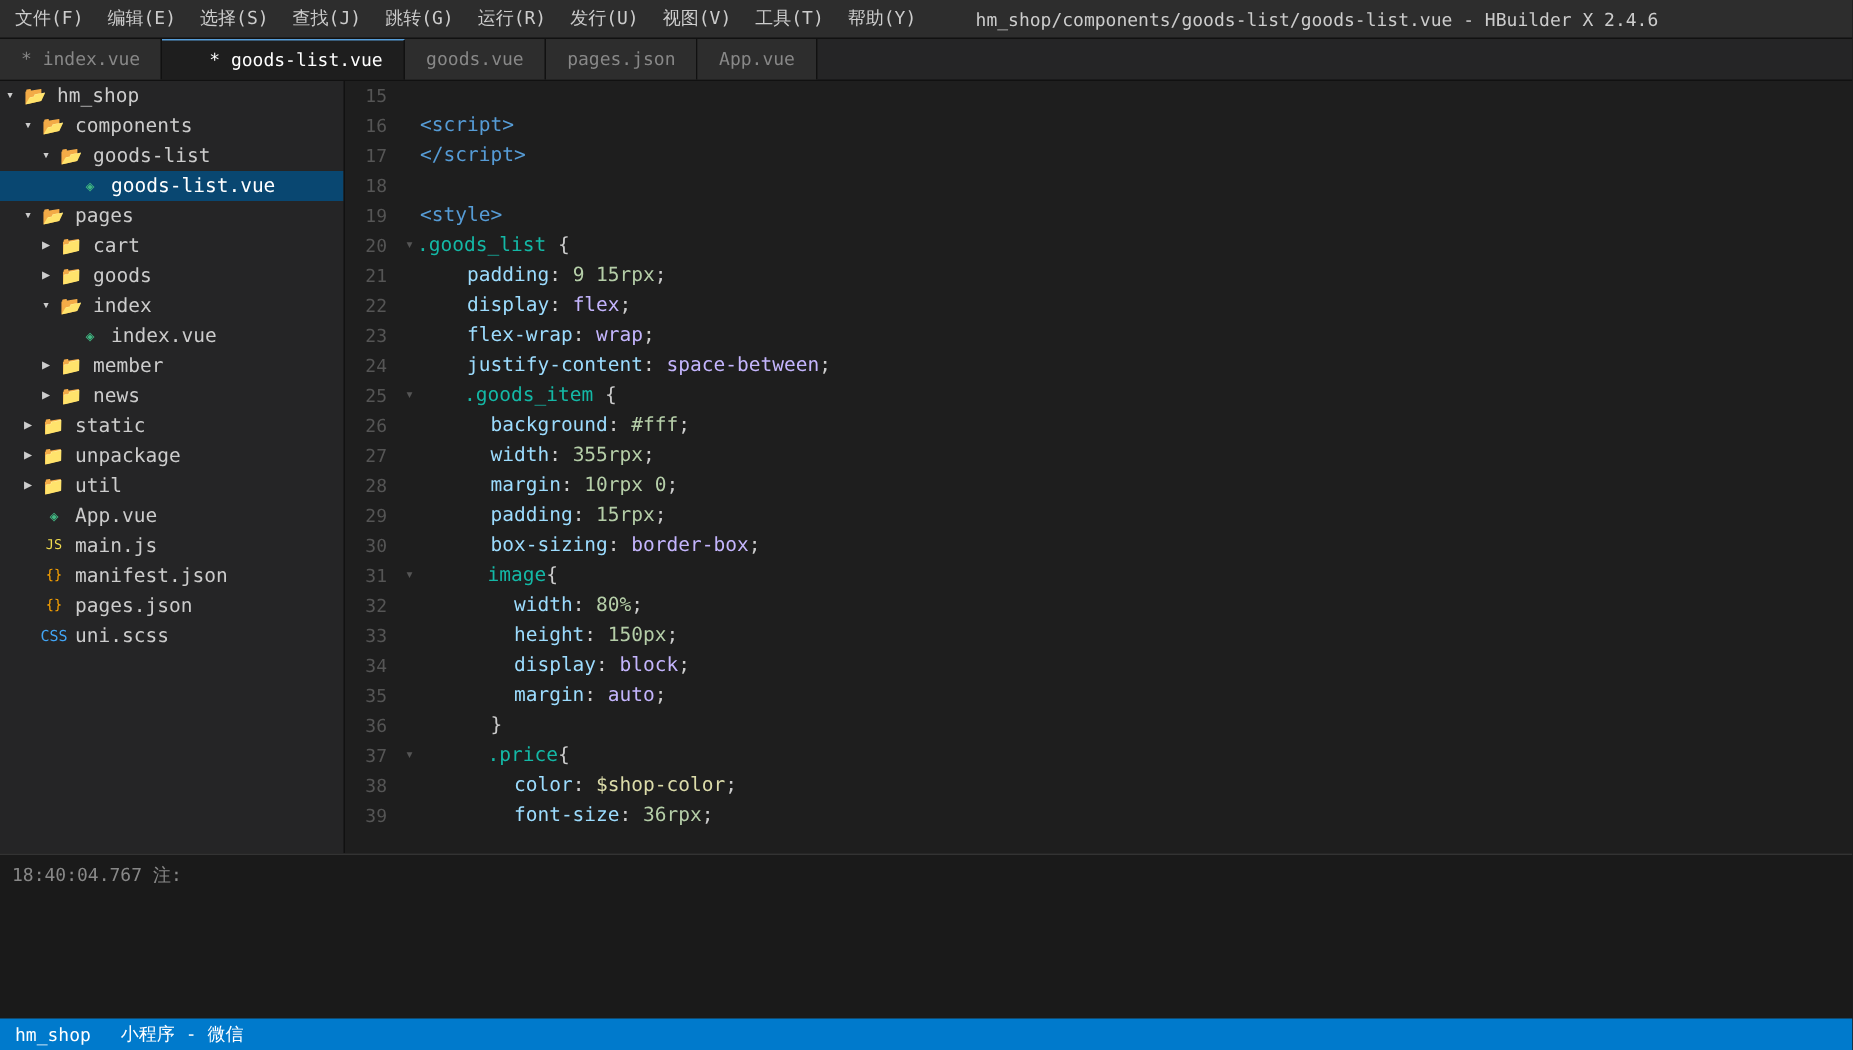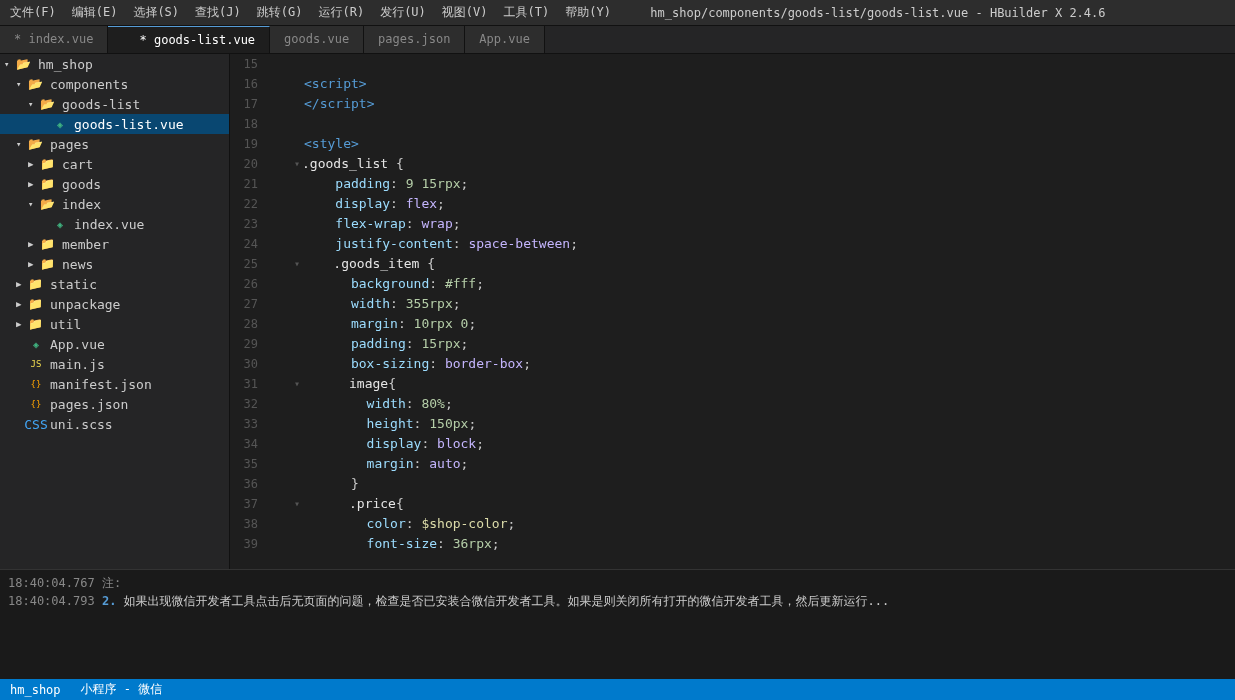--- a/index.html
+++ b/index.html
@@ -134,28 +134,27 @@
     }
     .code-lines {
       flex: 1;
       padding-left: 4px;
     }
     .code-line {
       height: 20px;
       display: flex;
       align-items: center;
       white-space: pre;
-      margin-left: 24px;
     }
 
     
     .kw { color: #c4b5fd; }       
     .tag { color: #569cd6; }
     .punc { color: #ccc; }
-    .selector { color: #e5e5e5; }
+    .selector { color: #14b8a6; }
     .property { color: #9cdcfe; }
     .value-num { color: #b5cea8; }
     .value-color { color: #b5cea8; }
     .value-func { color: #dcdcaa; }
     .colon { color: #ccc; }
     .collapse-btn {
       color: #555;
       cursor: pointer;
       margin-right: 2px;
       font-size: 10px;
@@ -346,21 +345,21 @@
       </div>
       <div class="sidebar-item">
         <span style="display: inline-block; width: 16px;"></span>
         <span style="display: inline-block; width: 12px;"></span>
         <span class="sidebar-icon file-icon-json" style="font-size: 9px;">{}</span>
         <span style="margin-left: 4px;">pages.json</span>
       </div>
       <div class="sidebar-item">
         <span style="display: inline-block; width: 16px;"></span>
         <span style="display: inline-block; width: 12px;"></span>
-        <span class="sidebar-icon" style="color: rgb(66, 165, 245); font-size: 13px;">CSS</span>
+        <span class="sidebar-icon" style="color: rgb(66, 165, 245); font-size: 10px;">CSS</span>
         <span style="margin-left: 4px;">uni.scss</span>
       </div>
     </div>
 
   <div class="editor">
     <div class="editor-content">
       <div class="line-numbers">
       <div class="line-number">15</div>
           <div class="line-number">16</div>
           <div class="line-number">17</div>
@@ -414,20 +413,19 @@
           <div class="code-line"><span style="display: inline-block; width: 10px;"></span><span class="property">        color</span><span class="colon">: </span><span class="value-func">$shop-color</span><span class="punc">;</span></div>
           <div class="code-line"><span style="display: inline-block; width: 10px;"></span><span class="property">        font-size</span><span class="colon">: </span><span class="value-num">36rpx</span><span class="punc">;</span></div>
         </div>
     </div>
   </div>
 </div>
 
 <div class="bottom-panel">
   <div class="bottom-content">
   <div class="log-line"><span class="log-time">18:40:04.767</span> <span class="log-level">注:</span></div>
-      <div class="log-line"><span class="log-time">18:40:04.793</span> <span class="log-num">2.</span><span class="log-text"> 如果出现微信开发者工具点击后无页面的问题，检查是否已安装合微信开发者工具。如果是则关闭所有打开的微信开发者工具，然后更新运行...</span></div>
     </div>
 </div>
 
 <div class="status-bar">
   <span>hm_shop</span>
   <span>小程序 - 微信</span>
 </div>
 
 </body></html>

